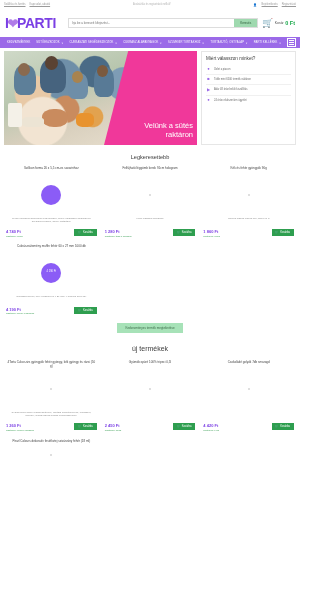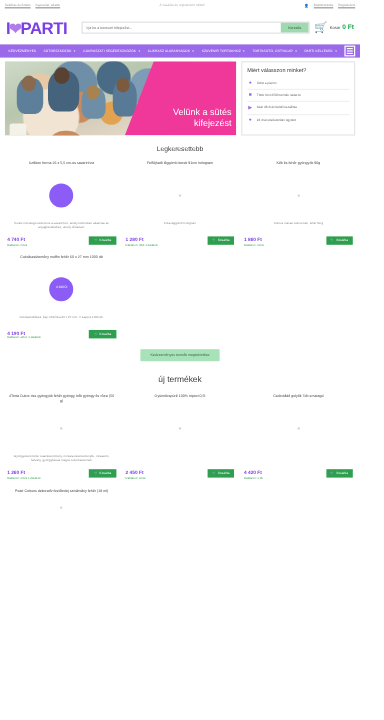--- a/index.html
+++ b/index.html
@@ -66,21 +66,21 @@
   .burger {
     margin-left: auto; width: 9px; height: 9px; border: 1px solid #fff;
     display: flex; flex-direction: column; justify-content: center;
     align-items: center; gap: 1px; cursor: pointer; background:#9b6ae8;
   }
   .burger span { display: block; width: 5px; height: .8px; background: #fff; }
 
   
   .herorow { display: flex; padding: 3px 4px 0 4px; gap: 4px; }
   .hero {
-    width: 193px; height: 62px; position: relative; overflow: hidden; padding-left: 28px;
+    width: 193px; height: 94px; position: relative; overflow: hidden; padding-left: 28px;
   }
   .hero-photo {
     position: absolute; inset: 0;
     background:
       radial-gradient(circle at 20% 75%, #f2e4d2 0 14%, transparent 15%),
       radial-gradient(circle at 32% 62%, #c98b5e 0 9%, transparent 10%),
       radial-gradient(circle at 46% 70%, #e2a24f 0 8%, transparent 9%),
       radial-gradient(circle at 15% 45%, #e8c9a6 0 10%, transparent 11%),
       radial-gradient(circle at 30% 30%, #6f8fa8 0 13%, transparent 14%),
       radial-gradient(circle at 47% 22%, #4a6b86 0 12%, transparent 13%),
@@ -243,21 +243,21 @@
         <div class="fig" style="left:68px;top:20px;width:11px;height:12px;background:#a8834f;"></div>
         <div class="fig" style="left:93px;top:14px;width:11px;height:12px;background:#7b5a3f;"></div>
         <div class="fig" style="left:4px;top:52px;width:14px;height:24px;background:#f4f1e8;border-radius:2px;"></div>
         <div class="fig" style="left:38px;top:58px;width:26px;height:18px;background:#c98b5e;border-radius:45%;"></div>
         <div class="fig" style="left:72px;top:62px;width:18px;height:14px;background:#e8932f;border-radius:35%;"></div>
         <div class="fig" style="left:18px;top:66px;width:22px;height:10px;background:#ece4d4;border-radius:30%;"></div>
       </div>
       <div class="pinkwedge"></div>
       <div class="hero-text">
         <div>Velünk a sütés</div>
-        <div>kifejezést</div>
+        <div>raktáron</div>
       </div>
     </div>
 
     <div class="sidebox">
       <h3>Miért válasszon minket?</h3>
       <div class="sb-item">
         <span class="sb-ic">●</span>
         <span>Üzlet a piacon</span>
       </div>
       <div class="sb-item">

